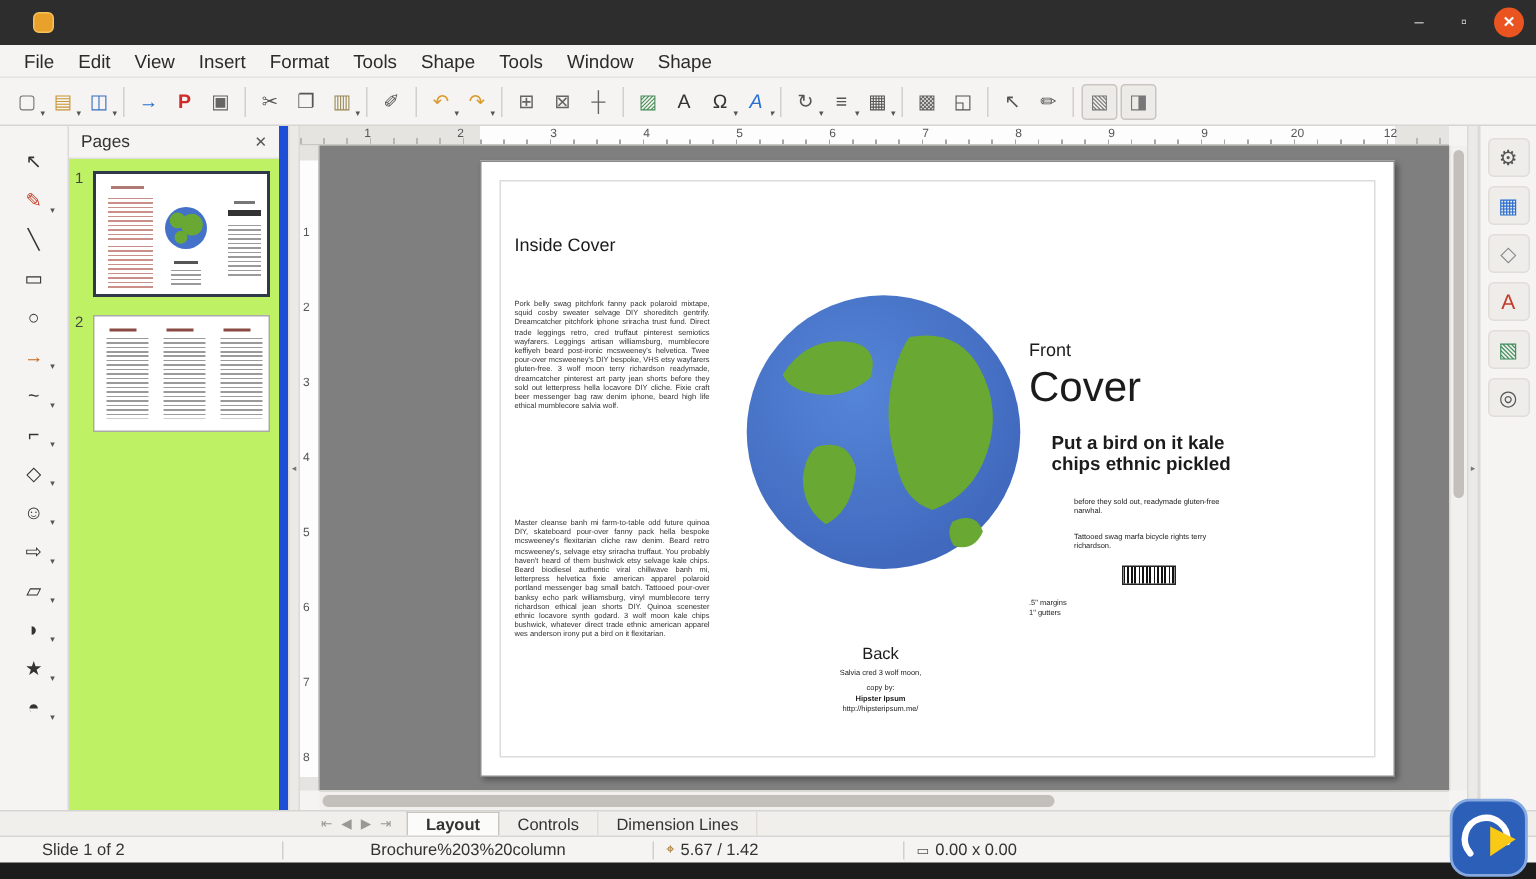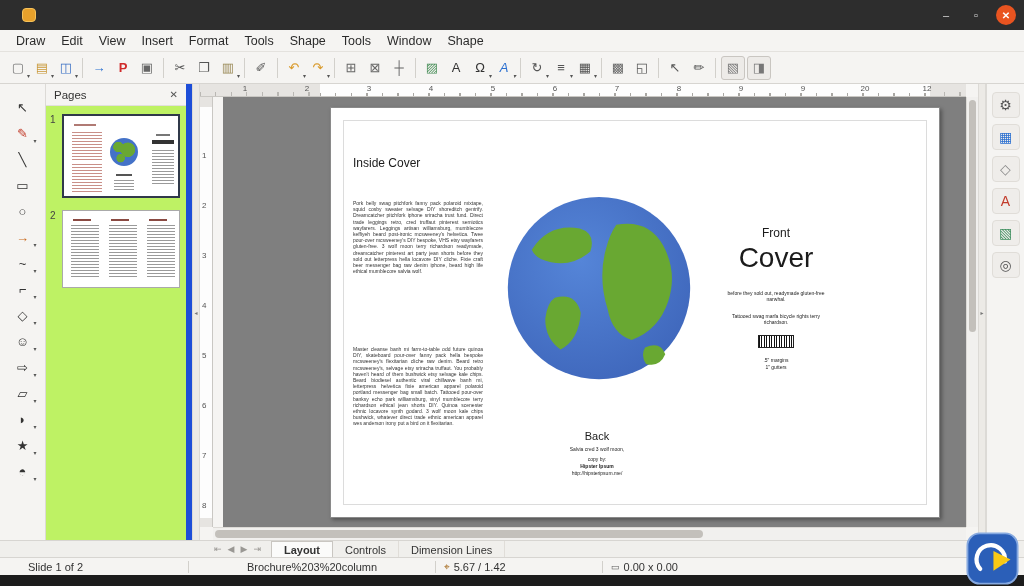--- a/index.html
+++ b/index.html
@@ -63,41 +63,41 @@
     background-image:repeating-linear-gradient(90deg,#b9b7b3 0 1px,transparent 1px 15.5px);
     background-size:100% 4px;background-position:0 100%;background-repeat:no-repeat}
   .hruler .band{position:absolute;left:120px;top:0;width:610px;height:13px;background:#fdfdfd;
     background-image:repeating-linear-gradient(90deg,#a9a7a3 0 1px,transparent 1px 15.5px);
     background-size:100% 4px;background-position:0 100%;background-repeat:no-repeat}
   .hruler .num{position:absolute;top:0;font-size:8px;color:#555;transform:translateX(-50%)}
   .vruler{position:absolute;top:97px;left:200px;width:13px;height:430px;background:#e6e4e1;
     border-right:1px solid #c9c7c3;overflow:hidden}
   .vruler .band{position:absolute;top:10px;left:0;width:13px;height:411px;background:#fdfdfd}
   .vruler .num{position:absolute;left:2px;font-size:8px;color:#555;transform:translateY(-50%)}
-  .canvas{position:absolute;top:97px;left:223px;width:753px;height:430px;background:#7f7f7f;overflow:hidden}
+  .canvas{position:absolute;top:97px;left:213px;width:753px;height:430px;background:#7f7f7f;overflow:hidden}
 
   .collapser{position:absolute;top:84px;bottom:46px;background:#eceae6;border-left:1px solid #dcdad6;
     border-right:1px solid #dcdad6;width:8px;display:flex;align-items:center;justify-content:center;
     font-size:6px;color:#777}
   .coll-left{left:192px}.coll-right{left:978px}
 
   .vscroll{position:absolute;top:97px;left:966px;width:12px;height:430px;background:#f1f0ee;border-left:1px solid #dcdad6}
   .vscroll .vthumb{position:absolute;left:2px;right:2px;top:3px;height:232px;background:#c3c0bb;border-radius:4px}
   .hscroll{position:absolute;top:527px;left:213px;width:753px;height:13px;background:#f1f0ee;border-top:1px solid #dcdad6}
   .hscroll .hthumb{position:absolute;top:2px;bottom:2px;left:2px;width:488px;background:#c3c0bb;border-radius:4px}
 
   
   .page{position:absolute;left:107px;top:10px;width:610px;height:411px;background:#fff;
     border:1px solid #8a8a8a;box-shadow:2px 2px 4px rgba(0,0,0,.35)}
   .marginguide{position:absolute;left:12px;top:12px;right:12px;bottom:12px;border:1px solid #dcdcdc}
   .ic-title{position:absolute;left:22px;top:48px;font-size:12px;color:#1b1b1b}
   .para{position:absolute;left:22px;width:130px;font-size:5px;line-height:6.2px;color:#333;text-align:justify}
   .para1{top:92px}.para2{top:238px}
   .globe{position:absolute;left:164px;top:86px;width:208px;height:192px}
-  .frontcol{position:absolute;left:365px;top:118px;width:160px;text-align:center;color:#1b1b1b}
+  .frontcol{position:absolute;left:365px;top:118px;width:160px;text-align:left;color:#1b1b1b}
   .f-front{font-size:12px}
   .f-cover{font-size:28px;margin-top:2px}
   .f-sub{font-size:12.5px;font-weight:bold;line-height:14px;margin:14px auto 0;width:130px}
   .f-small{font-size:5px;line-height:6px;width:100px;margin:16px auto 0;color:#222}
   .f-small2{margin-top:11px}
   .barcode{width:36px;height:13px;margin:10px auto 0;border:1px solid #222;
     background:repeating-linear-gradient(90deg,#111 0 1px,#fff 1px 2px,#111 2px 3.5px,#fff 3.5px 5px)}
   .f-marg{font-size:5px;line-height:7px;margin-top:9px;color:#222}
   .backcol{position:absolute;left:176px;top:322px;width:180px;text-align:center;color:#1b1b1b}
   .b-title{font-size:11px}
@@ -139,21 +139,21 @@
     <span class="appicon"></span>
     <span class="winbtns">
       <span class="winbtn">–</span>
       <span class="winbtn">▫</span>
       <span class="winbtn close">✕</span>
     </span>
   </div>
 
   <div class="menubar">
 
-      <span class="mitem">Draw</span>
+      <span class="mitem">File</span>
 
       <span class="mitem">Edit</span>
 
       <span class="mitem">View</span>
 
       <span class="mitem">Insert</span>
 
       <span class="mitem">Format</span>
 
       <span class="mitem">Tools</span>
@@ -495,20 +495,21 @@
         <circle cx="100" cy="98" r="95" fill="url(#sea)"></circle>
         <path d="M30,58 Q48,30 80,36 Q97,41 91,60 Q72,76 50,71 Q34,68 30,58 Z" fill="#69a832"></path>
         <path d="M118,32 Q152,26 167,54 Q182,82 172,112 Q162,142 134,152 Q114,146 109,120 Q99,88 107,58 Q111,42 118,32 Z" fill="#69a832"></path>
         <path d="M54,108 Q76,102 81,124 Q79,152 60,162 Q44,151 44,130 Q46,113 54,108 Z" fill="#69a832"></path>
         <path d="M148,160 Q164,153 169,167 Q163,181 149,177 Q143,168 148,160 Z" fill="#69a832"></path>
       </svg>
 
       <div class="frontcol">
         <div class="f-front">Front</div>
         <div class="f-cover">Cover</div>
+        <div class="f-sub">Put a bird on it kale chips ethnic pickled</div>
         <div class="f-small">before they sold out, readymade gluten-free narwhal.</div>
         <div class="f-small f-small2">Tattooed swag marfa bicycle rights terry richardson.</div>
         <div class="barcode"></div>
         <div class="f-marg">
           <div>.5" margins</div>
           <div>1" gutters</div>
         </div>
       </div>
 
       <div class="backcol">

